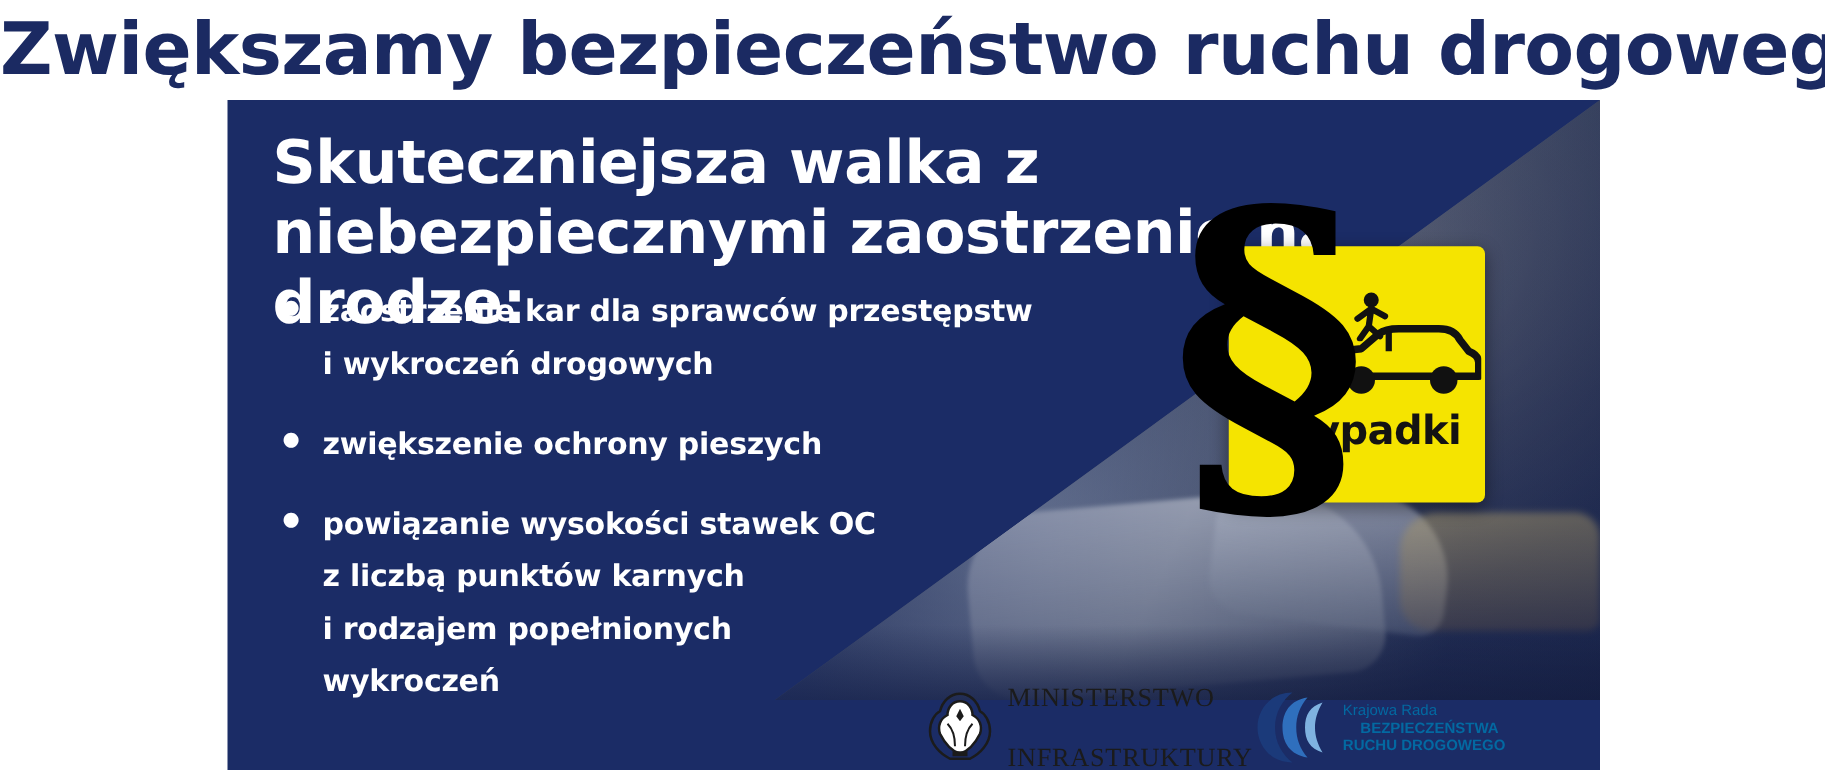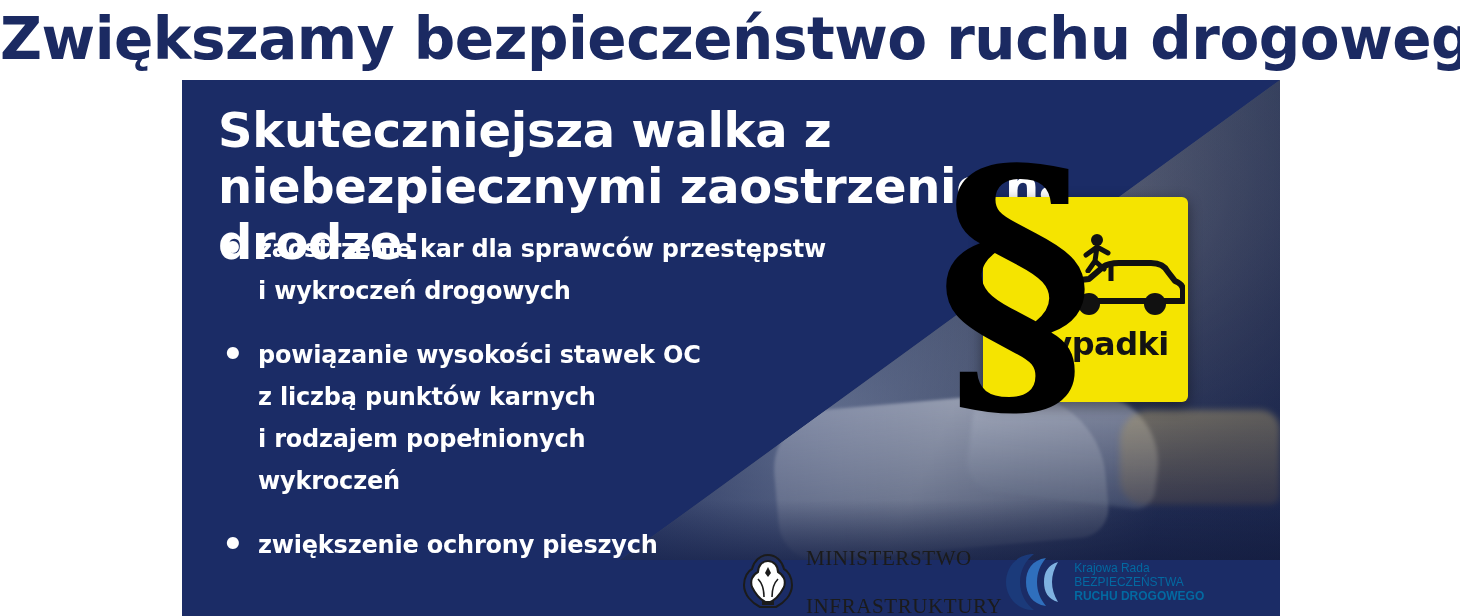--- a/index.html
+++ b/index.html
@@ -243,21 +243,21 @@
     width: 62px;
     height: 60px;
   }
   .krbrd-text {
     color: #0369a1;
     font-family: "Liberation Sans", sans-serif;
     font-size: 12px;
     line-height: 14px;
   }
   .krbrd-text .l1 { font-weight: 400; }
-  .krbrd-text .l2 { font-weight: 400; }
+  .krbrd-text .l2 { font-weight: 700; margin-left: 14px; }
   .krbrd-text .l3 { font-weight: 700; }
 </style>
 </head>
 <body>
 
 <div class="poster">
 
   <div class="headline">Zwiększamy bezpieczeństwo ruchu drogowego!</div>
 
   <div class="panel">
@@ -267,25 +267,25 @@
       <div class="wreck-b"></div>
       <div class="wreck-c"></div>
       <div class="photo-overlay-dark"></div>
     </div>
 
     <div class="subhead">Skuteczniejsza walka z niebezpiecznymi zaostrzenie na drodze:</div>
 
     <ul class="bullets">
       <li>zaostrzenie kar dla sprawców przestępstw
 i wykroczeń drogowych</li>
+      <li>zwiększenie ochrony pieszych</li>
       <li>powiązanie wysokości stawek OC
 z liczbą punktów karnych
 i rodzajem popełnionych
 wykroczeń</li>
-      <li>zwiększenie ochrony pieszych</li>
     </ul>
 
     <div class="sign-wrap">
       <div class="sign-square">
         <svg class="car-glyph" viewBox="0 0 130 62">
           <path d="M6 46 L6 34 C6 30 10 27 16 26 L34 24 L48 12 C52 9 58 8 64 8 L96 8 C104 8 110 11 113 17 L120 26 C125 28 128 31 128 35 L128 46 Z" fill="none" stroke="#111111" stroke-width="6" stroke-linejoin="round"></path>
           <line x1="56" y1="10" x2="56" y2="26" stroke="#111111" stroke-width="5"></line>
           <circle cx="34" cy="49" r="11" fill="#111111"></circle>
           <circle cx="100" cy="49" r="11" fill="#111111"></circle>
         </svg>

